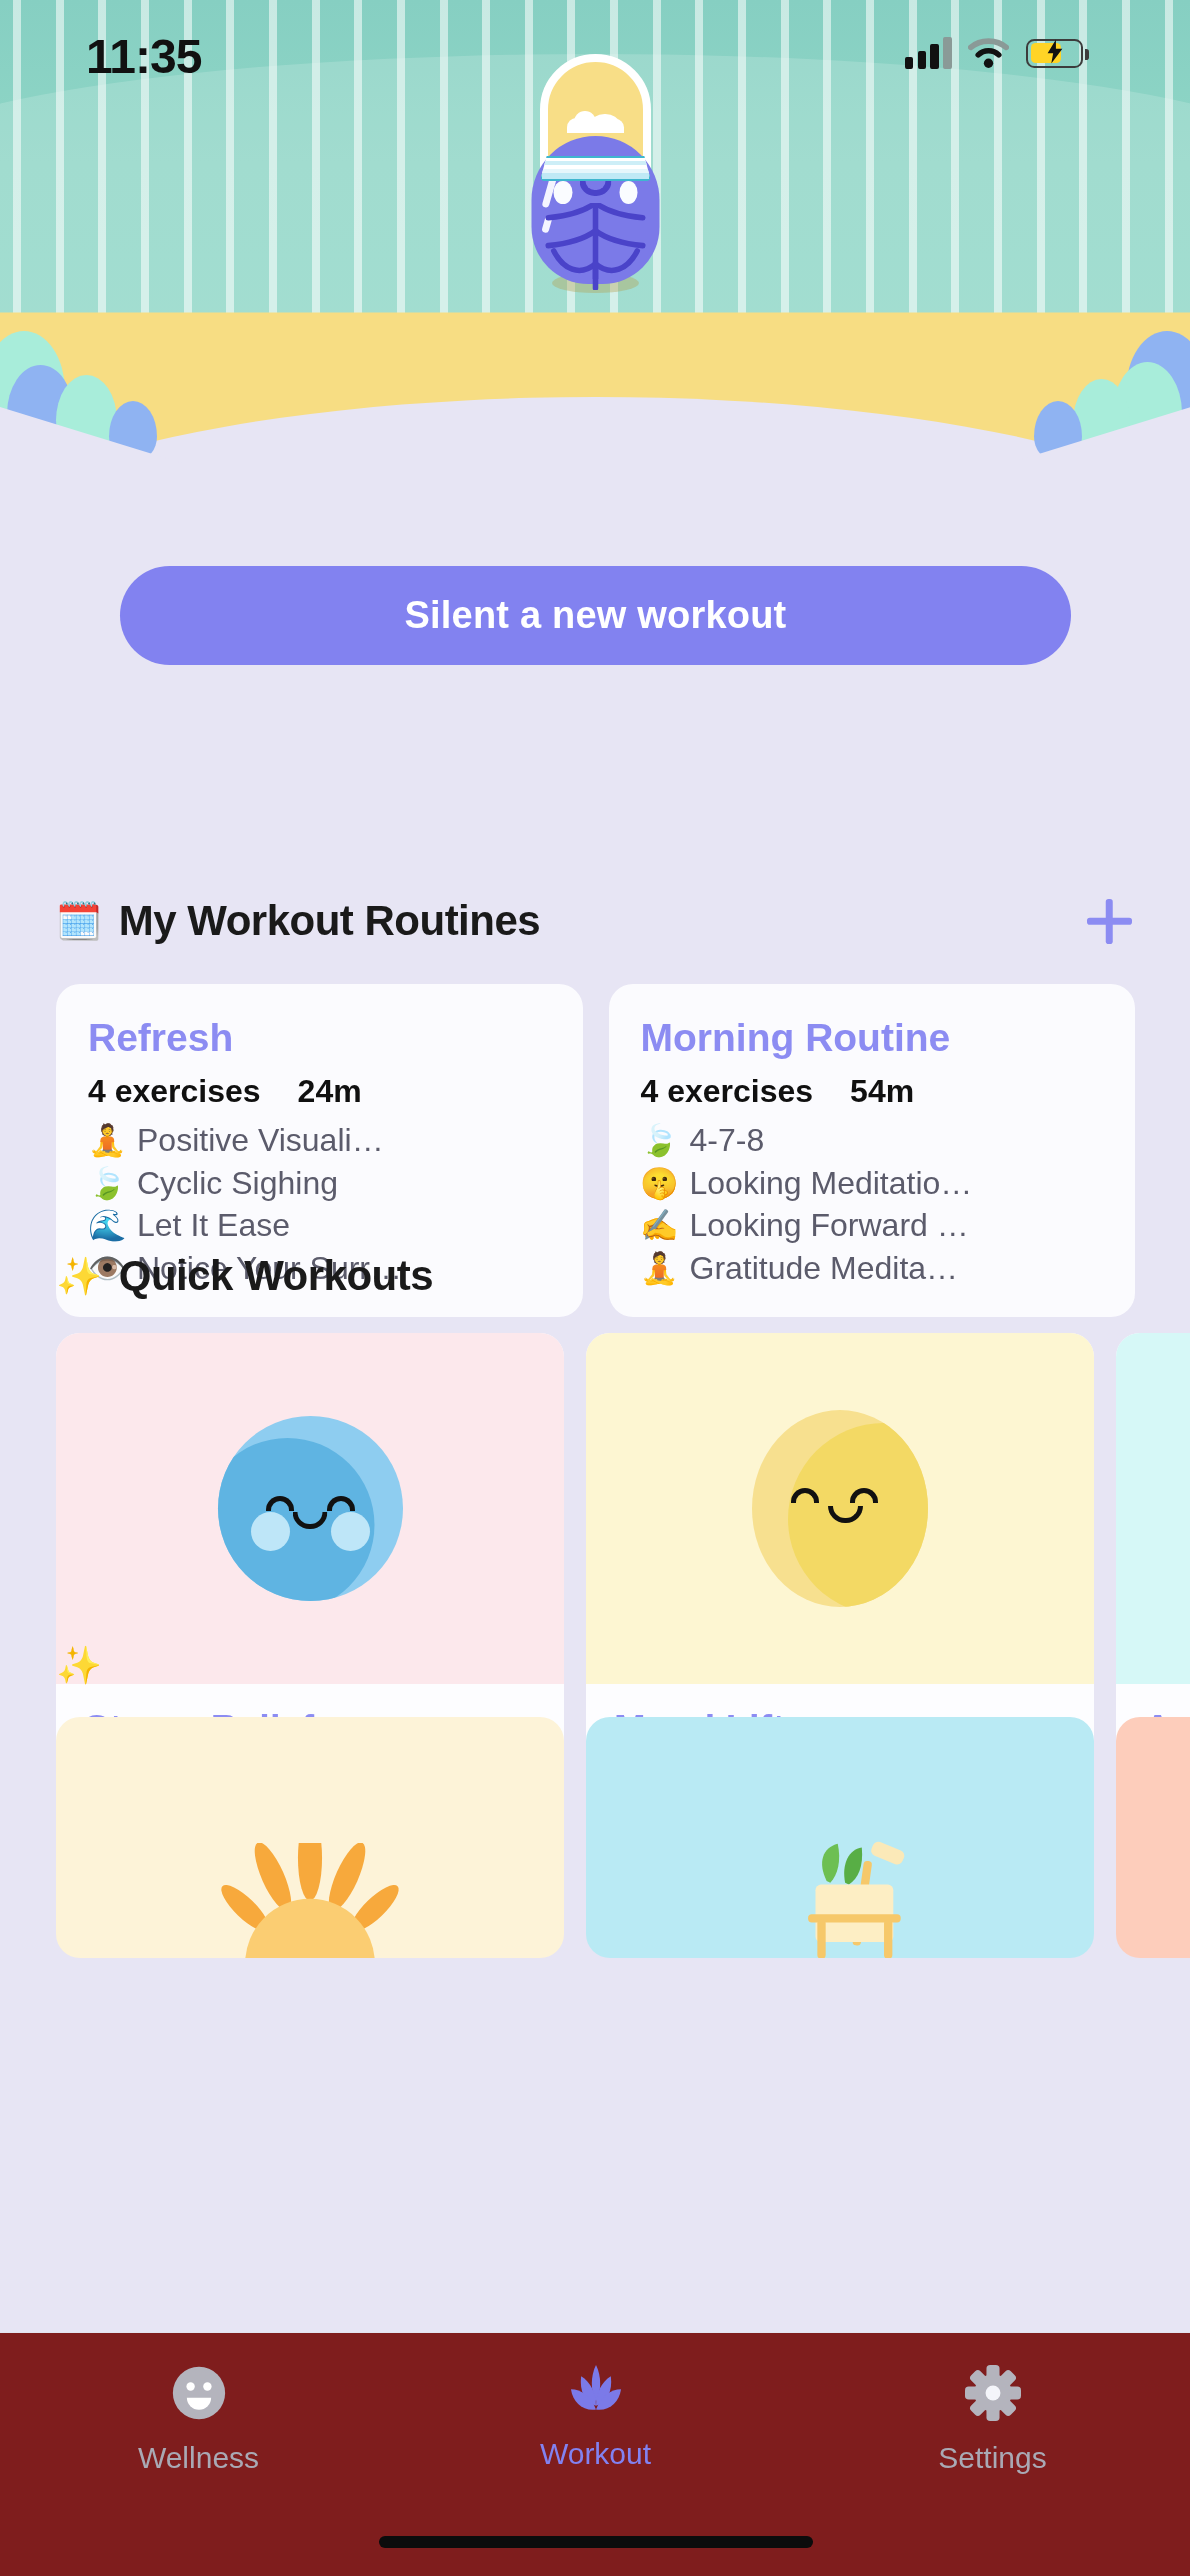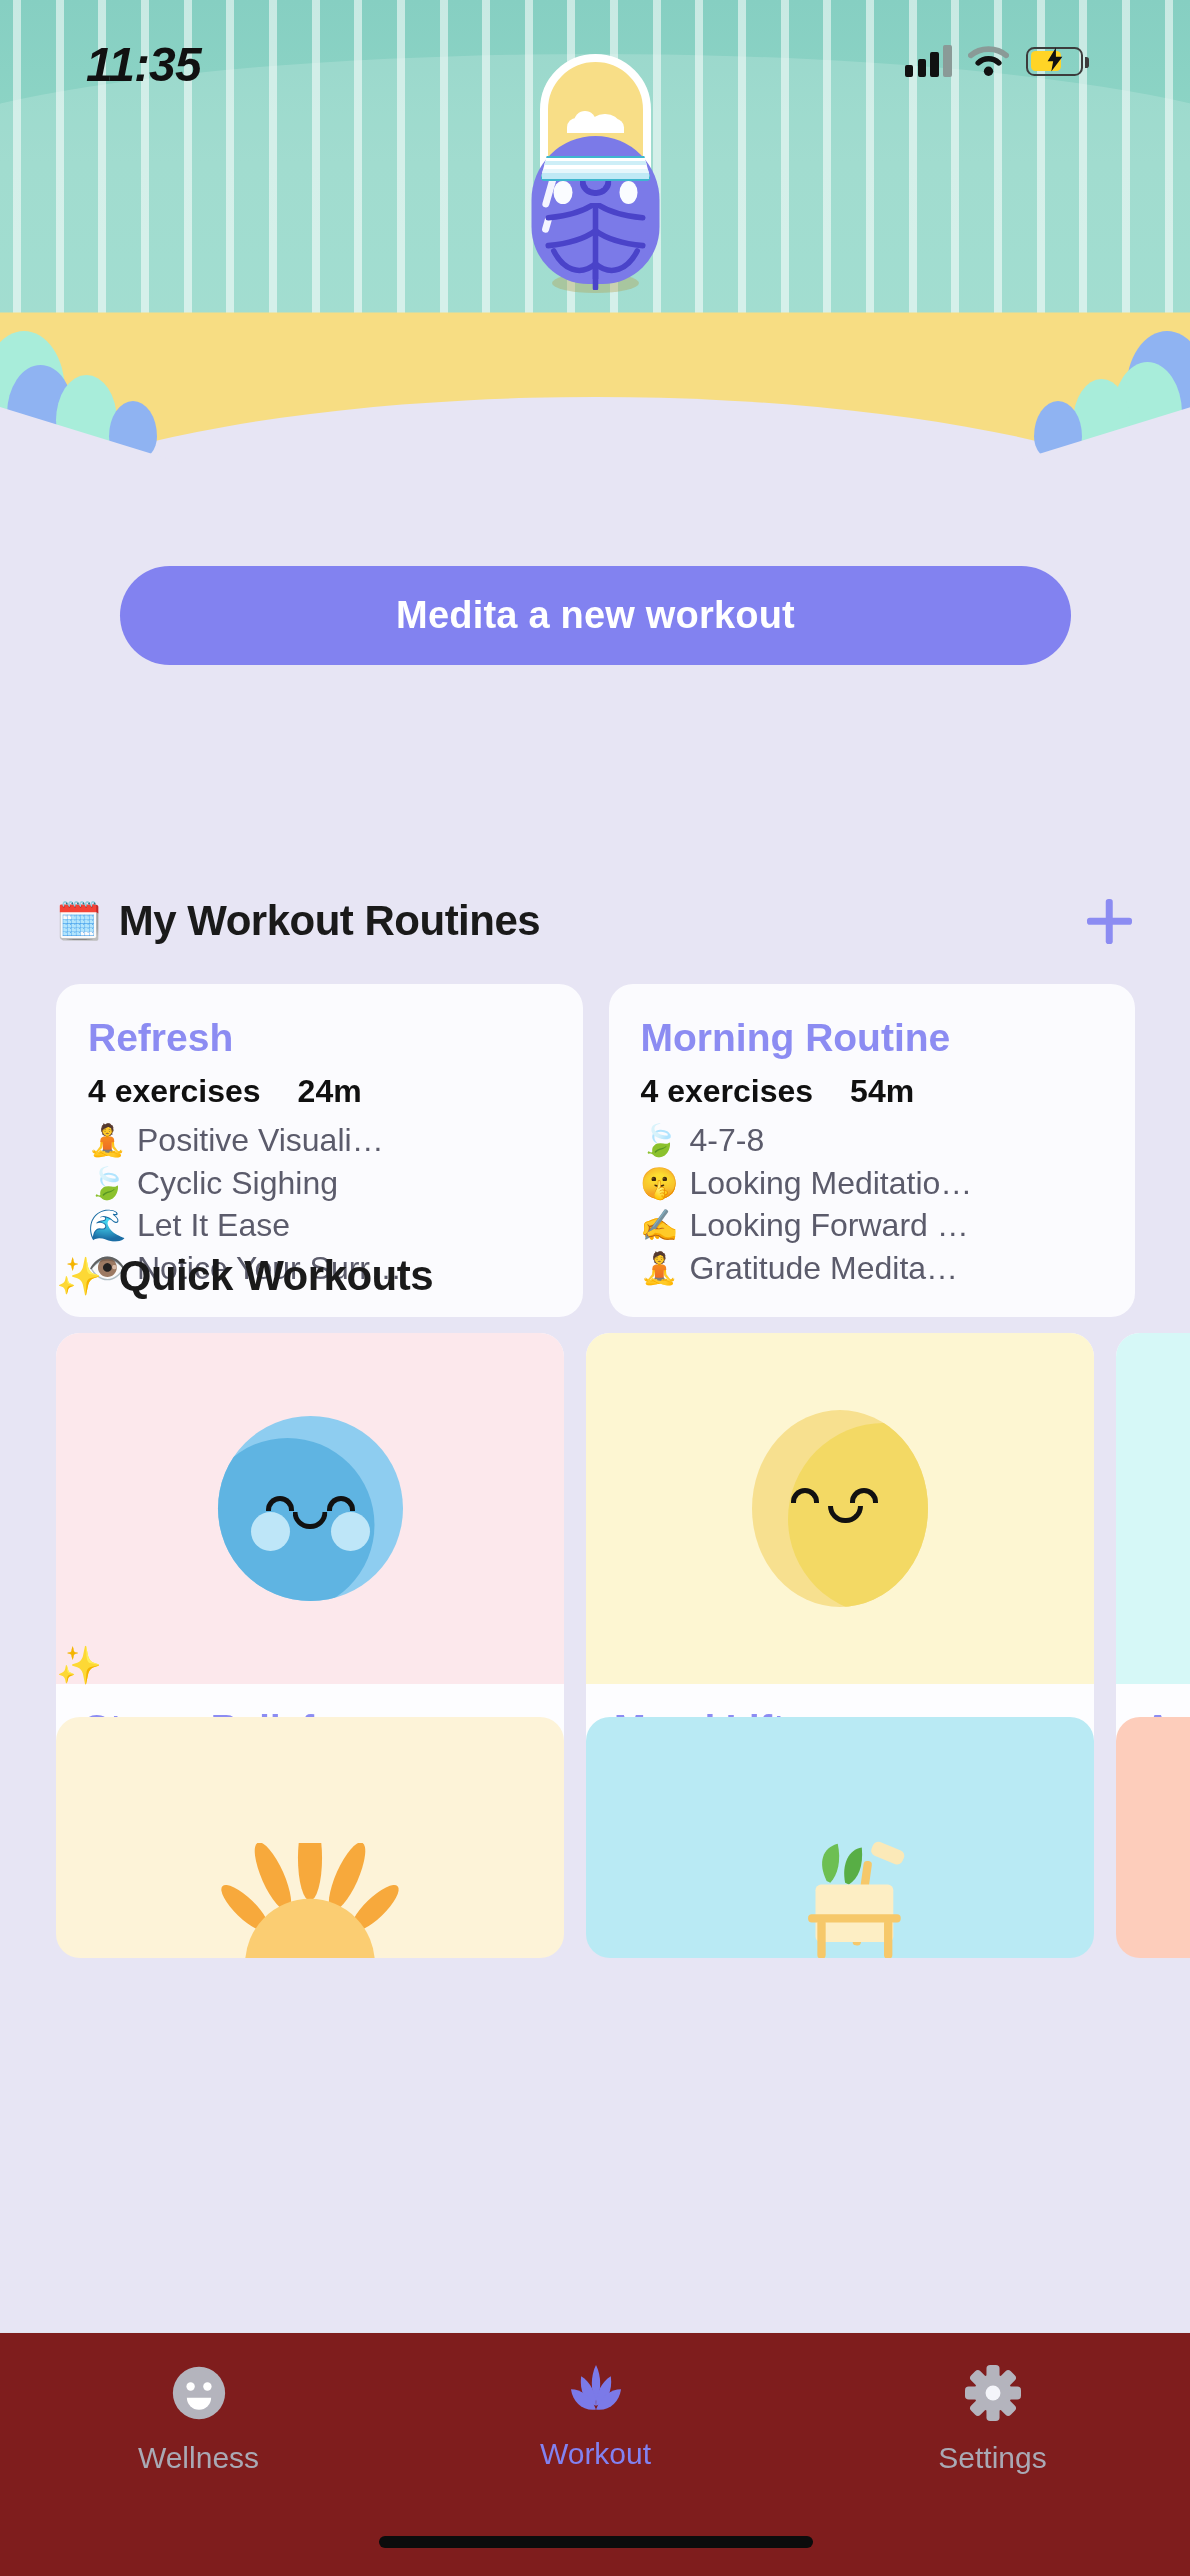--- a/index.html
+++ b/index.html
@@ -49,21 +49,21 @@
   .eye { position:absolute; width:24px; height:13px; border:5.6px solid #4a43c9;
          border-bottom:none; border-radius:24px 24px 0 0; transform:rotate(180deg); }
   .cheek { position:absolute; width:18.5px; height:23px; background:#fafcff; border-radius:50%; }
   .mouth { position:absolute; left:50%; transform:translateX(-50%); width:32px; height:15px;
            border:6.5px solid #4a43c9; border-top:none; border-radius:0 0 32px 32px; }
   .streak { position:absolute; background:#f4f4ff; border-radius:5.6px; }
   .arms { position:absolute; left:50%; transform:translateX(-50%); }
   .arms svg { display:block; }
 
   
-  .statusbar { position:absolute; top:8px; left:0; width:1157px; height:111px; z-index:30;font-style:italic; }
+  .statusbar { position:absolute; top:0; left:0; width:1157px; height:111px; z-index:30; }
   .sb-time { position:absolute; left:86px; top:29px; font-size:48px; font-weight:700;
              letter-spacing:-0.9px; color:#111; }
   .sb-right { position:absolute; right:74px; top:37px; display:flex; align-items:center; gap:16.7px; }
   .sig { display:flex; align-items:flex-end; gap:4.6px; height:32px; }
   .sig i { width:8.3px; background:#111; border-radius:1.9px; }
   .sig i:nth-child(1){height:12px}.sig i:nth-child(2){height:18.5px}
   .sig i:nth-child(3){height:25px}.sig i:nth-child(4){height:32px;background:#8a9a97}
   .wifi svg{display:block}
   .batt { position:relative; width:57px; height:29px; border:2.8px solid #3c3c3c;
           border-radius:8.3px; }
@@ -246,21 +246,21 @@
           <svg width="18.5" height="24" viewBox="0 0 20 26">
             <path d="M11 0 L2 15 H8 L6 26 L18 10 H11 Z" fill="#111"></path>
           </svg>
         </div>
       </div>
     </div>
   </div>
 
   <div class="content">
 
-    <div class="cta">Medita a new workout</div>
+    <div class="cta">Silent a new workout</div>
 
     <div class="sec-routines">
       <div class="sec-head">
         <span class="sec-ico">🗓️</span>
         <span class="ttl">My Workout Routines</span>
         <span class="plus"></span>
       </div>
       <div class="routine-row">
 
         <div class="routine-card">

